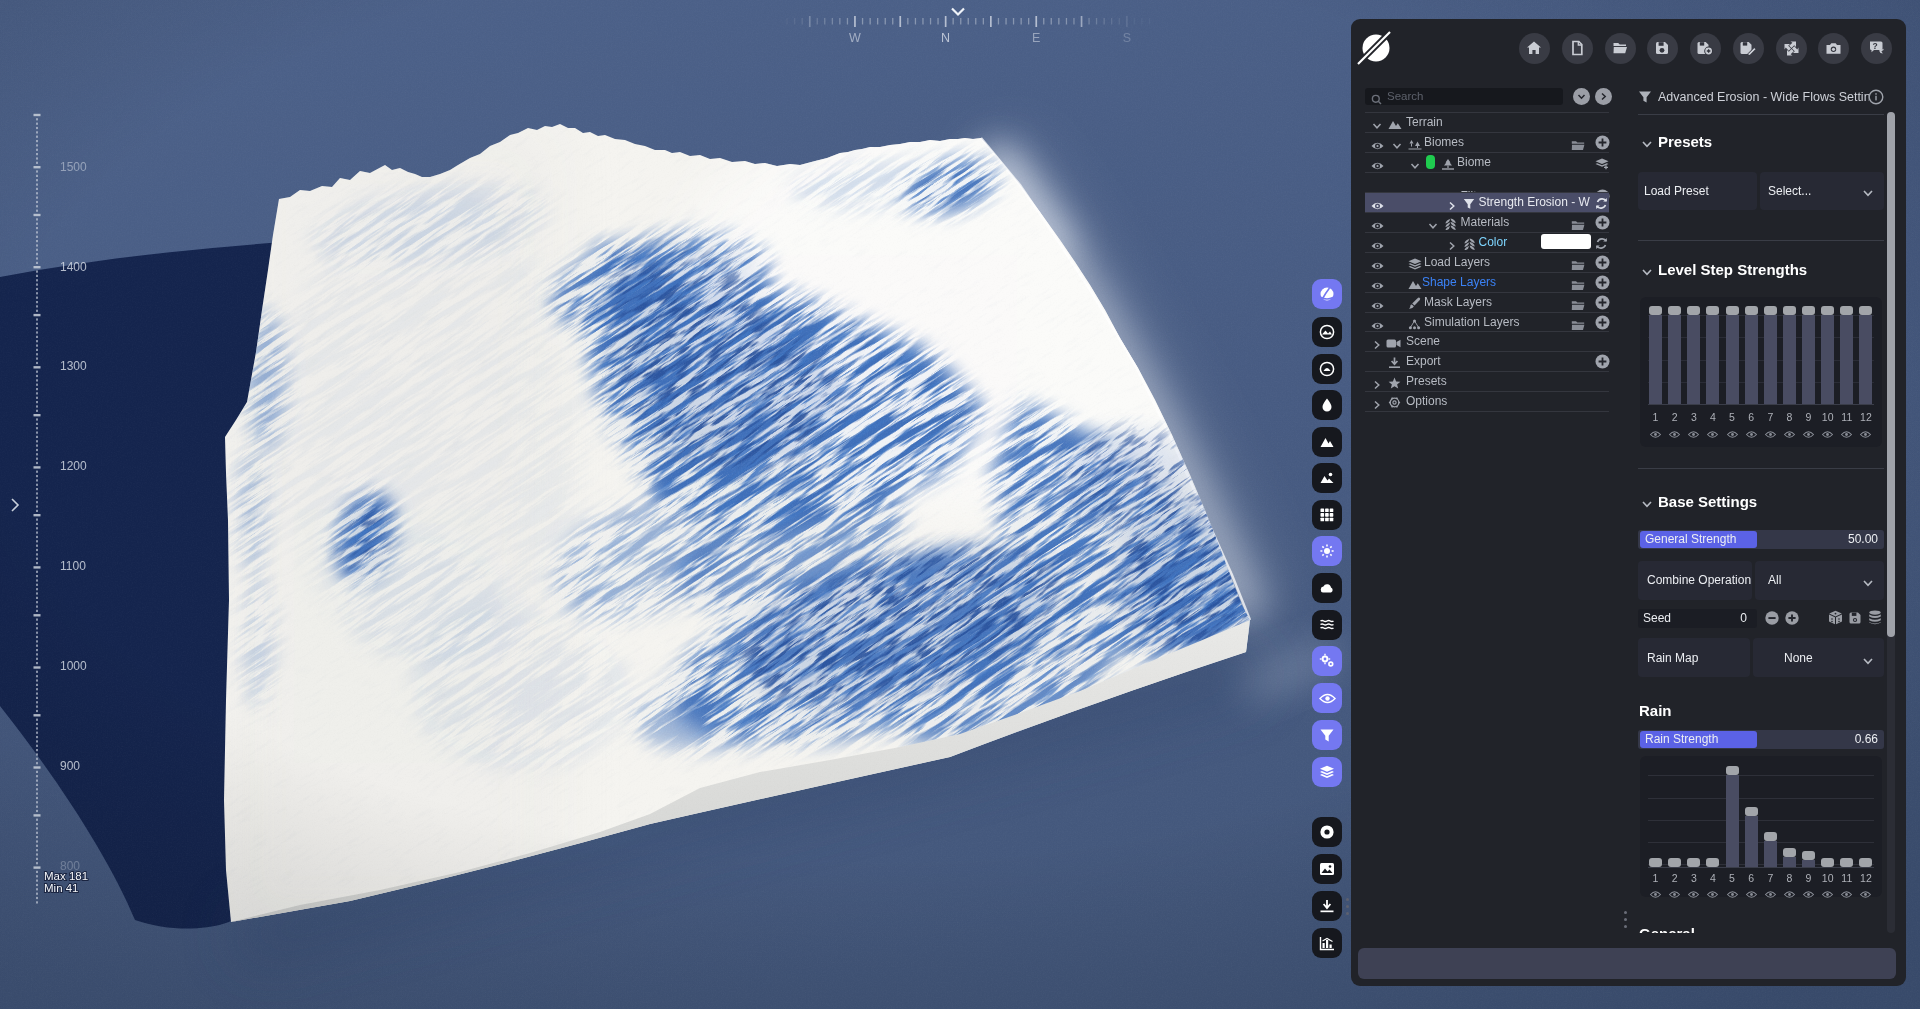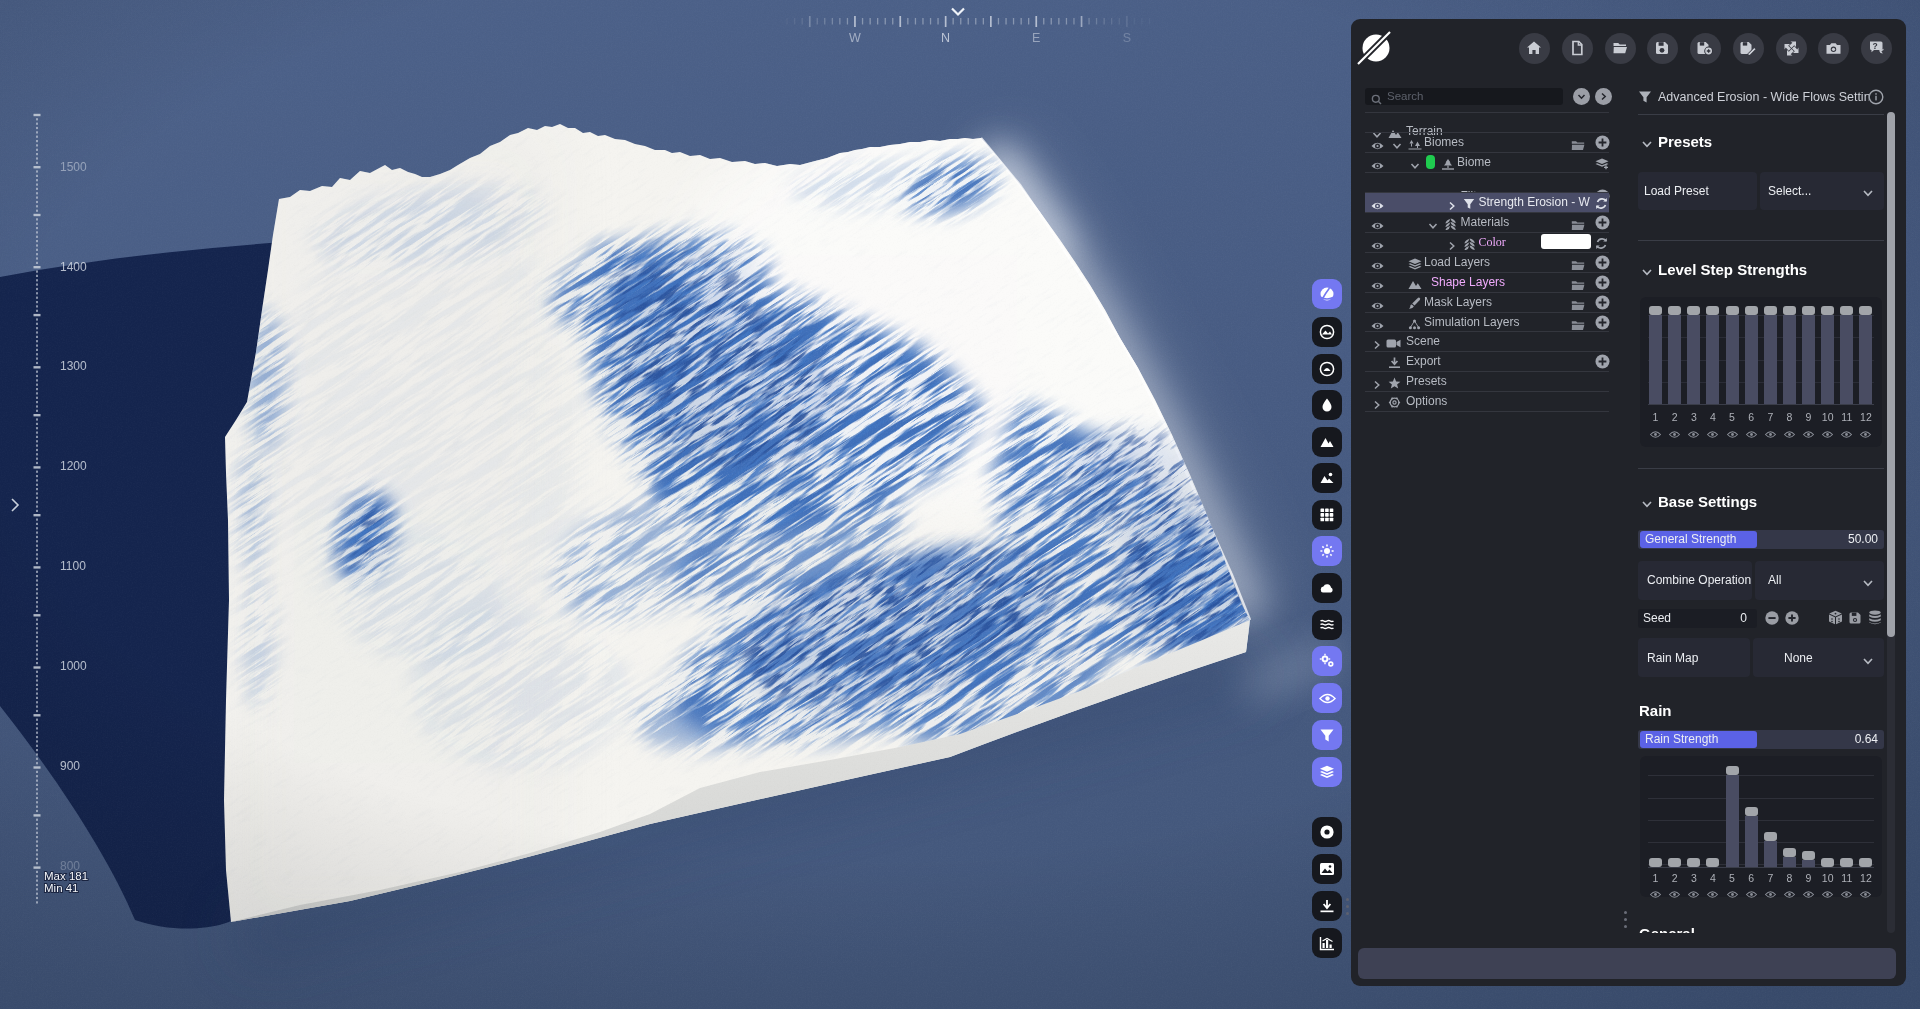--- a/index.html
+++ b/index.html
@@ -683,21 +683,21 @@
       </div>
     </div>
 <div class="abs" style="left:244px;top:69px;width:17px;height:17px;border-radius:50%;background:#9b9ea6;">
       <div class="cc">
         <svg width="9" height="9" viewBox="0 0 9 9" style="">
           <path d="M3 1.5 L6.2 4.5 L3 7.5" fill="none" stroke="#23252c" stroke-width="1.5"></path>
         </svg>
       </div>
     </div>
 <div class="tsep" style="top:93.0px"></div>
-<div class="trow" style="top:102px">
+<div class="trow" style="top:93.0px">
 <div class="ig" style="left:9px;top:5px"><svg width="10" height="10" viewBox="0 0 10 10" style="">
           <path d="M1.5 3 L5 6.8 L8.5 3" fill="none" stroke="#a0a4ad" stroke-width="1.5"></path>
         </svg></div>
 <div class="ig" style="left:25px;top:4px"><svg width="14" height="11" viewBox="0 0 14 11" style="">
           <path d="M0.5 10 L5 2 L8 7 L9.8 4.2 L13.5 10 Z" fill="#a0a4ad"></path>
         </svg></div>
 <div class="tl" style="left:43px;color:#b7bbc3;">Terrain</div>
 </div>
 <div class="tsep" style="top:113.0px"></div>
 <div class="trow" style="top:113.0px">
@@ -833,21 +833,21 @@
 <div class="ig" style="left:83.5px;top:5px"><svg width="10" height="10" viewBox="0 0 10 10" style="">
           <path d="M3 1.5 L6.8 5 L3 8.5" fill="none" stroke="#a0a4ad" stroke-width="1.5"></path>
         </svg></div>
 <div class="ig" style="left:99.5px;top:4px"><svg width="13" height="12" viewBox="0 0 13 12" style="">
           <g fill="#a0a4ad">
             <path d="M6.5 0.6 Q11 1.2 11.8 5 Q7.3 4.6 6.5 0.6 M6.1 0.9 Q2 2 1.4 5.4 Q5.5 4.8 6.1 0.9" transform="translate(0,0)"></path>
             <path d="M6.5 4.1 Q11 4.7 11.8 8.5 Q7.3 8.1 6.5 4.1 M6.1 4.4 Q2 5.5 1.4 8.9 Q5.5 8.3 6.1 4.4"></path>
             <path d="M6.5 7.6 Q11 8.2 11.8 12 Q7.3 11.6 6.5 7.6 M6.1 7.9 Q2 9 1.4 12.4 Q5.5 11.8 6.1 7.9"></path>
           </g>
         </svg></div>
-<div class="tl" style="left:115.5px;color:#f0abfc;font-family:Liberation Serif, serif;">Color</div>
+<div class="tl" style="left:115.5px;color:#7dd3fc;">Color</div>
 <div class="ig" style="left:177.5px;top:2.5px;width:50px;height:15px;background:#ffffff;border-radius:3px;"></div>
 <div class="ig" style="left:232px;top:4px"><svg width="13" height="13" viewBox="0 0 13 13" style="">
           <g fill="none" stroke="#a0a4ad" stroke-width="1.6">
             <path d="M11.4 4.2 A5 5 0 0 0 2.5 5"></path>
             <path d="M1.6 8.8 A5 5 0 0 0 10.5 8"></path>
           </g>
           <path d="M11.8 1 V4.6 H8.2 Z" fill="#a0a4ad"></path>
           <path d="M1.2 12 V8.4 H4.8 Z" fill="#a0a4ad"></path>
         </svg></div>
 </div>
@@ -878,21 +878,21 @@
 <div class="tsep" style="top:252.6px"></div>
 <div class="trow" style="top:252.6px">
 <div class="ig" style="left:8px;top:5px"><svg width="13" height="10" viewBox="0 0 13 10" style="">
           <path d="M0.5 5 Q6.5 -1.5 12.5 5 Q6.5 11.5 0.5 5 Z" fill="#a0a4ad"></path>
           <circle cx="6.5" cy="5" r="2.5" fill="#23252c"></circle>
           <circle cx="6.5" cy="5" r="1.1" fill="#a0a4ad"></circle>
         </svg></div>
 <div class="ig" style="left:44.5px;top:4px"><svg width="14" height="11" viewBox="0 0 14 11" style="">
           <path d="M0.5 10 L5 2 L8 7 L9.8 4.2 L13.5 10 Z" fill="#a0a4ad"></path>
         </svg></div>
-<div class="tl" style="left:68px;color:#f0abfc;text-align:center;">Shape Layers</div>
+<div class="tl" style="left:59px;color:#3b82f6;text-align:center;">Shape Layers</div>
 <div class="ig" style="left:208px;top:5px"><svg width="14" height="11" viewBox="0 0 14 11" style="">
           <path d="M0.8 1.2 H5 L6.4 2.6 H13.2 V3.8 H0.8 Z" fill="#898d96"></path>
           <path d="M1 4.8 H13.4 L12 10 H0.8 Z" fill="#898d96"></path>
         </svg></div>
       <div class="ig" style="left:232px;top:3px"><svg width="15" height="15" viewBox="0 0 15 15" style="">
           <circle cx="7.5" cy="7.5" r="7" fill="#a0a4ad"></circle>
           <path d="M7.5 3.6 V11.4 M3.6 7.5 H11.4" stroke="#23252c" stroke-width="1.8"></path>
         </svg></div>
 </div>
 <div class="tsep" style="top:272.5px"></div>
@@ -1175,21 +1175,21 @@
 <div class="sbox" style="left:402px;top:619px;width:131px;height:39px;">
       <div class="slab12" style="left:31px;top:13px">None</div>
       <div class="ig" style="left:109px;top:15px"><svg width="12" height="12" viewBox="0 0 12 12" style="">
           <path d="M2 4 L6 8.4 L10 4" fill="none" stroke="#b6bac2" stroke-width="1.6"></path>
         </svg></div>
     </div>
 <div class="heading" style="left:288px;top:683px;">Rain</div>
 <div class="abs" style="left:287px;top:711px;width:246px;height:19px;background:#343748;border-radius:3px;"></div>
 <div class="abs" style="left:289px;top:712px;width:117px;height:17px;background:#5b62e6;border-radius:3px;"></div>
 <div class="slab12" style="left:294px;top:713px;">Rain Strength</div>
-<div class="slab12" style="left:460px;top:713px;width:67px;text-align:right;">0.64</div>
+<div class="slab12" style="left:460px;top:713px;width:67px;text-align:right;">0.66</div>
 <div class="abs" style="left:289px;top:737px;width:242px;height:141px;background:#1c1e25;border-radius:6px;"></div>
 <div class="abs" style="left:297px;top:756.0px;width:226px;height:1px;background:#2e3039;"></div>
 <div class="abs" style="left:297px;top:778.5px;width:226px;height:1px;background:#2e3039;"></div>
 <div class="abs" style="left:297px;top:800.6px;width:226px;height:1px;background:#2e3039;"></div>
 <div class="abs" style="left:297px;top:822.8px;width:226px;height:1px;background:#2e3039;"></div>
 <div class="abs" style="left:297px;top:844.9px;width:226px;height:1px;background:#2e3039;"></div>
 <div class="abs" style="left:297px;top:848px;width:226px;height:1px;background:#3a3d49;"></div>
 <div class="abs" style="left:298.0px;top:838.6px;width:13px;height:9px;background:#a2a5aa;border-radius:3px;"></div>
 <div class="num" style="left:294.5px;top:853px;width:20px;">1</div>
 <div class="abs" style="left:299.0px;top:866px;"><svg width="11" height="9" viewBox="0 0 11 9" style="">

